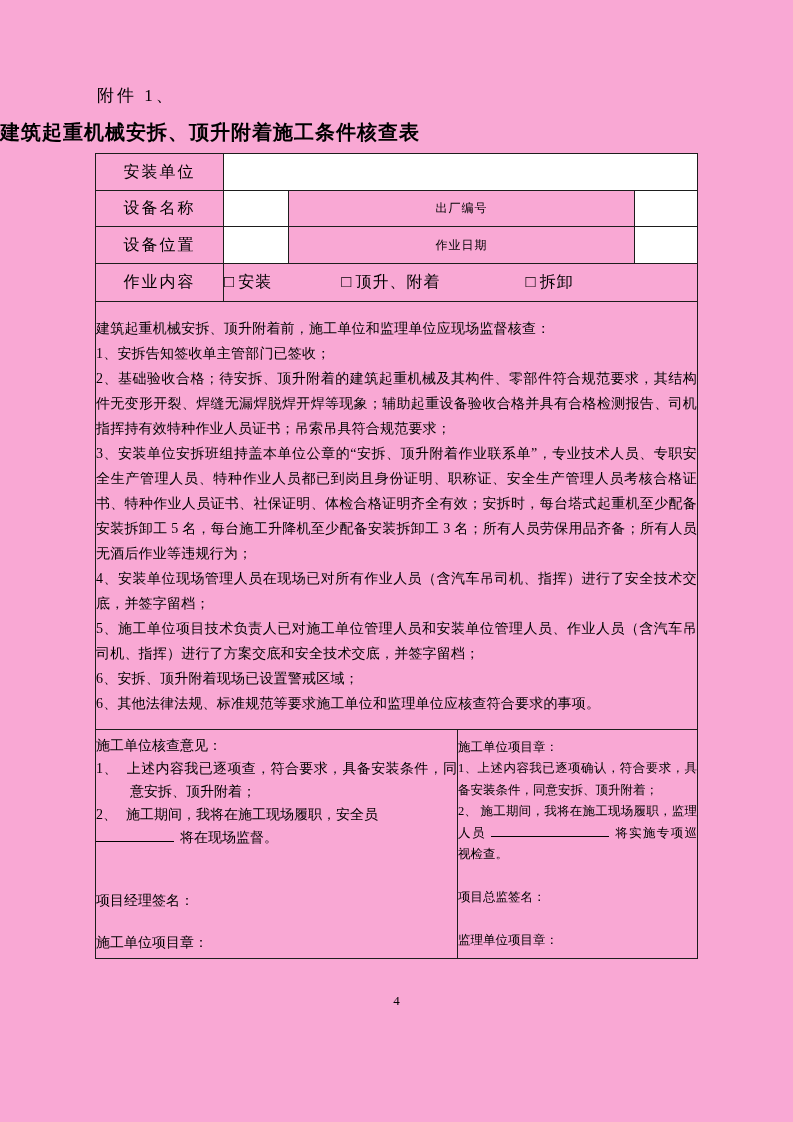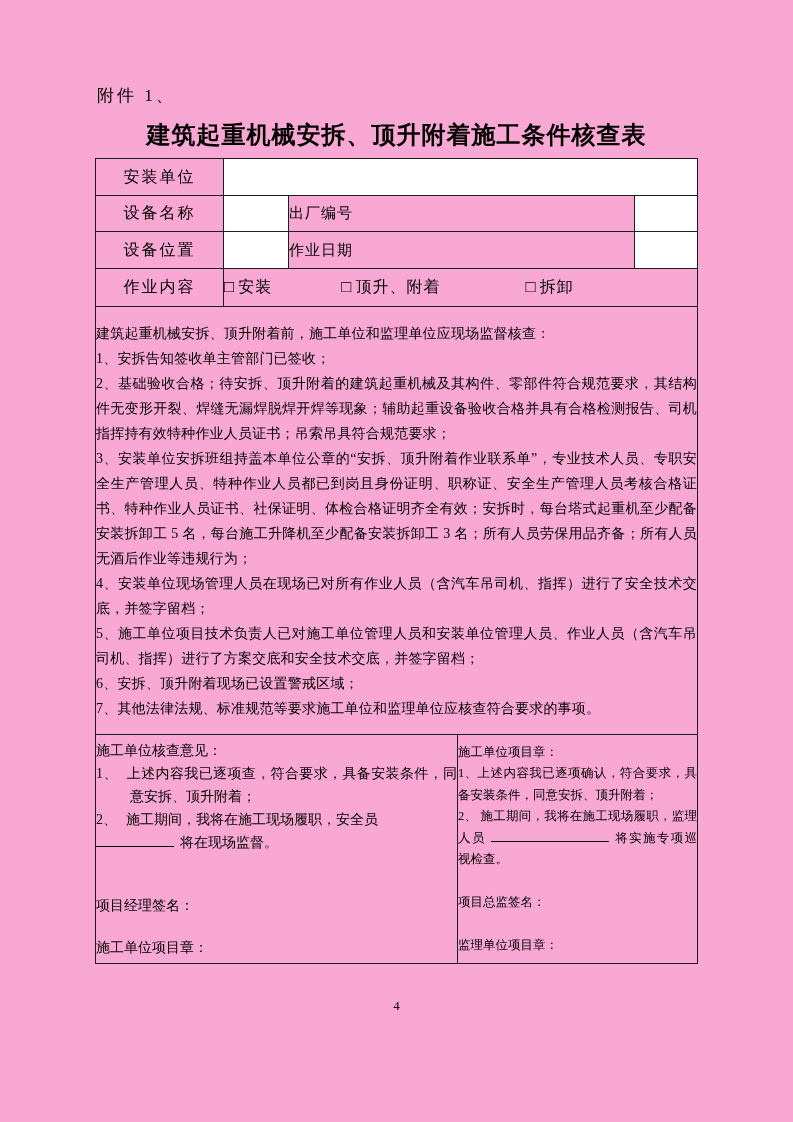--- a/index.html
+++ b/index.html
@@ -5,33 +5,33 @@
   html,body{margin:0;padding:0;background:#ffffff;}
   .page{
     width:793px;height:1122px;background:#f9a8d4;color:#000;
     font-family:"Liberation Serif","DejaVu Serif",serif;
     position:relative;overflow:hidden;
   }
   .attachment{
     margin:84px 0 0 97px;font-size:17px;letter-spacing:3px;
   }
   .doc-title{
-    text-align:center;font-size:24px;font-weight:700;letter-spacing:1px;
+    font-size:20px;font-weight:700;letter-spacing:1px;
     margin-top:12px;margin-bottom:7px;
     font-family:Liberation Mono, monospace;
   }
   table.form{
     border-collapse:collapse;table-layout:fixed;
     margin-left:95px;width:602px;
   }
   table.form td{
     border:1px solid #1d1d1d;padding:0;vertical-align:middle;
   }
   td.lbl{text-align:center;font-size:16px;letter-spacing:2px;}
-  td.midlbl{text-align:left;font-size:15px;letter-spacing:1px;}
+  td.midlbl{text-align:center;font-size:12px;letter-spacing:1px;}
   td.blank{background:#fff;}
   td.chkcell{font-size:16px;padding-left:9px;letter-spacing:1px;}
   .cb{white-space:nowrap;}
   .cb .box{font-size:17px;margin-right:3px;}
   .gap1{margin-right:64px;}
   .gap2{margin-right:80px;}
   td.listcell{vertical-align:top;padding:5px 8px 0 8px;font-size:14px;line-height:25px;}
   td.listcell p{margin:0;text-align:justify;text-justify:inter-ideograph;letter-spacing:0.2px;}
   td.opL{vertical-align:top;padding:5px 8px 4px 8px;font-size:14px;line-height:23px;}
   td.opR{vertical-align:top;padding:5px 8px 4px 8px;font-size:12.5px;line-height:21.5px;}
@@ -98,21 +98,21 @@
 
     <tr style="height:428px">
       <td class="listcell" colspan="5">
         <p>建筑起重机械安拆、顶升附着前，施工单位和监理单位应现场监督核查：</p>
         <p>1、安拆告知签收单主管部门已签收；</p>
         <p>2、基础验收合格；待安拆、顶升附着的建筑起重机械及其构件、零部件符合规范要求，其结构件无变形开裂、焊缝无漏焊脱焊开焊等现象；辅助起重设备验收合格并具有合格检测报告、司机指挥持有效特种作业人员证书；吊索吊具符合规范要求；</p>
         <p>3、安装单位安拆班组持盖本单位公章的“安拆、顶升附着作业联系单”，专业技术人员、专职安全生产管理人员、特种作业人员都已到岗且身份证明、职称证、安全生产管理人员考核合格证书、特种作业人员证书、社保证明、体检合格证明齐全有效；安拆时，每台塔式起重机至少配备安装拆卸工 5 名，每台施工升降机至少配备安装拆卸工 3 名；所有人员劳保用品齐备；所有人员无酒后作业等违规行为；</p>
         <p>4、安装单位现场管理人员在现场已对所有作业人员（含汽车吊司机、指挥）进行了安全技术交底，并签字留档；</p>
         <p>5、施工单位项目技术负责人已对施工单位管理人员和安装单位管理人员、作业人员（含汽车吊司机、指挥）进行了方案交底和安全技术交底，并签字留档；</p>
         <p>6、安拆、顶升附着现场已设置警戒区域；</p>
-        <p>7、其他法律法规、标准规范等要求施工单位和监理单位应核查符合要求的事项。</p>
+        <p>6、其他法律法规、标准规范等要求施工单位和监理单位应核查符合要求的事项。</p>
       </td>
     </tr>
 
     <tr style="height:229px">
       <td class="opL" colspan="3">
         <div>施工单位核查意见：</div>
         <p class="hang"><span class="num">1、</span><span>上述内容我已逐项查，符合要求，具备安装条件，同意安拆、顶升附着；</span></p>
         <p class="hang"><span class="num">2、</span><span>施工期间，我将在施工现场履职，安全员</span></p>
         <p class="flat"><span class="uline u78"></span><span>将在现场监督。</span></p>
         <div class="sign-label">项目经理签名：</div>

